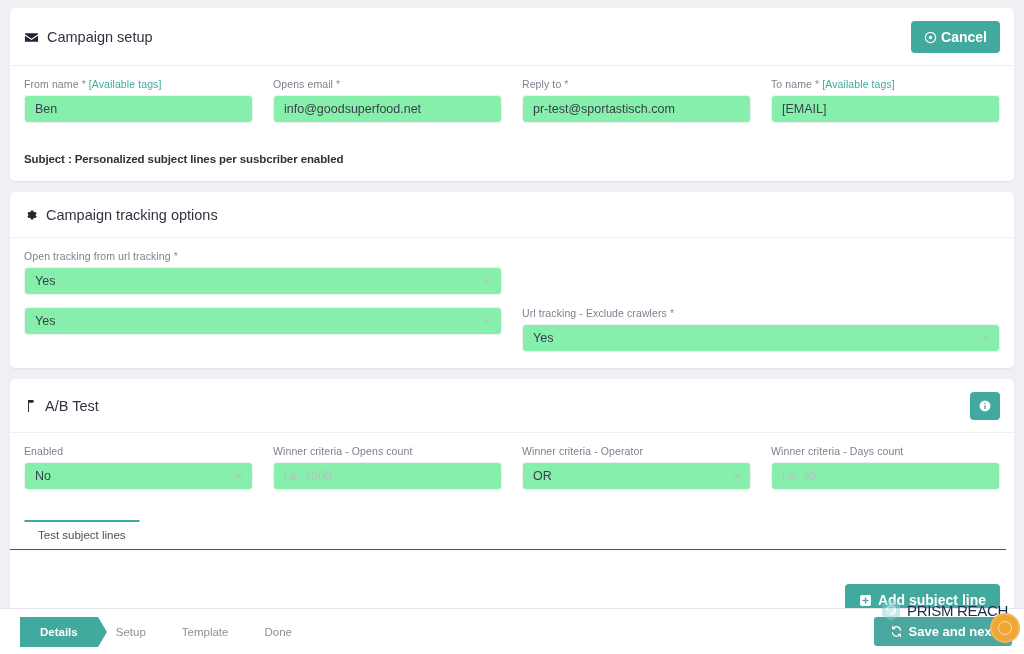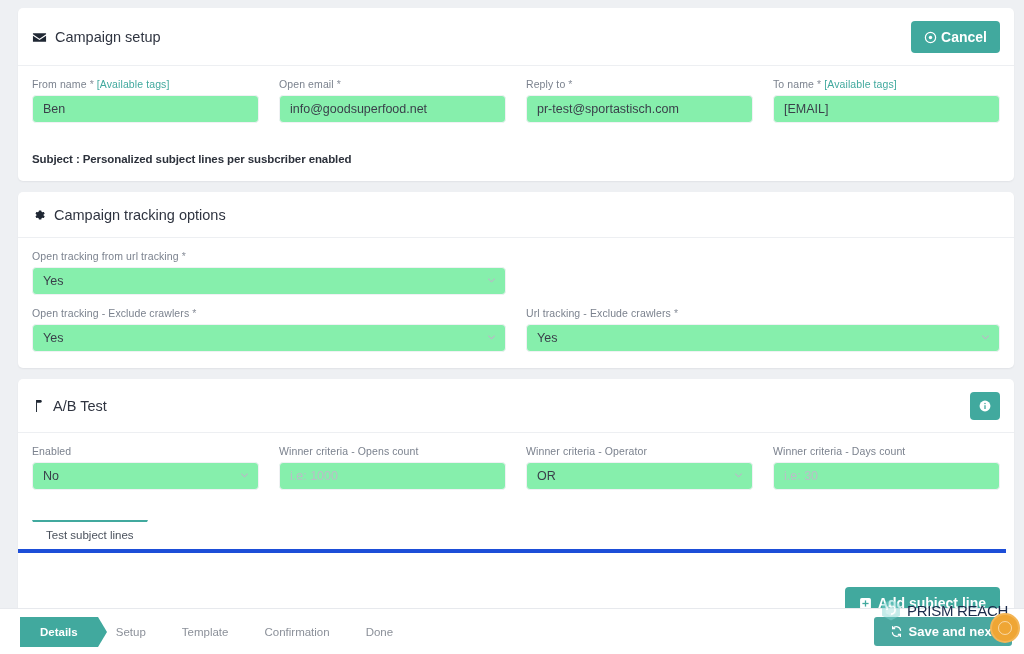--- a/index.html
+++ b/index.html
@@ -15,21 +15,21 @@
     background: #eef0f3;
     color: #3a3f4a;
     font-size: 13px;
     position: relative;
   }
 
   
   .page {
     position: absolute;
     inset: 0 0 46px 0;
-    padding: 8px 10px 0 18px;
+    padding: 8px 10px 0 10px;
     background: #eef0f3;
   }
 
   .card {
     background: #ffffff;
     border-radius: 5px;
     box-shadow: 0 1px 2px rgba(16,24,40,.06);
     margin-bottom: 11px;
     position: relative;
   }
@@ -144,21 +144,21 @@
     font-size: 11.5px;
     font-weight: 700;
     color: #2c313b;
     padding: 14px 14px 16px 14px;
     letter-spacing: -.1px;
   }
 
   
   .tabs {
     display: flex;
-    border-bottom: 4px solid #1d4ed8;
+    border-bottom: 1px solid #1d4ed8;
     margin: 14px 8px 0 0;
     padding-left: 14px;
   }
   .tab {
     border-top: 2px solid transparent;
     padding: 7px 13px 8px 13px;
     font-size: 11.5px;
     color: #5d6470;
     cursor: pointer;
     background: #fff;
@@ -319,21 +319,21 @@
           <label class="flabel">
             <span>From name</span>
             <span class="req">*</span>
             <span class="taglink">[Available tags]</span>
           </label>
           <input class="control" type="text" value="Ben" style="">
         </div>
 
         <div class="field">
           <label class="flabel">
-            <span>Open email</span>
+            <span>Opens email</span>
             <span class="req">*</span>
           </label>
           <input class="control" type="text" value="info@goodsuperfood.net" style="">
         </div>
 
         <div class="field">
           <label class="flabel">
             <span>Reply to</span>
             <span class="req">*</span>
           </label>
@@ -382,24 +382,20 @@
                   <path d="M2.5 4.5L6 8l3.5-3.5"></path>
                 </svg>
             </span>
           </div>
         </div>
         <div class="field half"></div>
       </div>
 
       <div class="row">
         <div class="field half">
-          <label class="flabel">
-            <span>Open tracking - Exclude crawlers</span>
-            <span class="req">*</span>
-          </label>
           <div class="select">
             <div class="control">Yes</div>
             <span class="chev">
               <svg width="11" height="11" viewBox="0 0 12 12" fill="none" stroke="currentColor" stroke-width="1.2">
                   <path d="M2.5 4.5L6 8l3.5-3.5"></path>
                 </svg>
             </span>
           </div>
         </div>
 
@@ -501,21 +497,20 @@
     </div>
   </div>
 
 </div>
 
 <div class="footer">
   <div class="wizard">
     <div class="step active">Details</div>
     <div class="step">Setup</div>
     <div class="step">Template</div>
-    <div class="step">Confirmation</div>
     <div class="step last">Done</div>
   </div>
 
   <div class="footer-spacer"></div>
 
   <div class="footer-right">
     <button class="btn btn-save">
       <span>
         <svg width="13" height="13" viewBox="0 0 16 16" fill="none" stroke="#ffffff" stroke-width="1.5" stroke-linecap="round">
           <path d="M13 6.5A5.2 5.2 0 0 0 3.6 4.3"></path>

